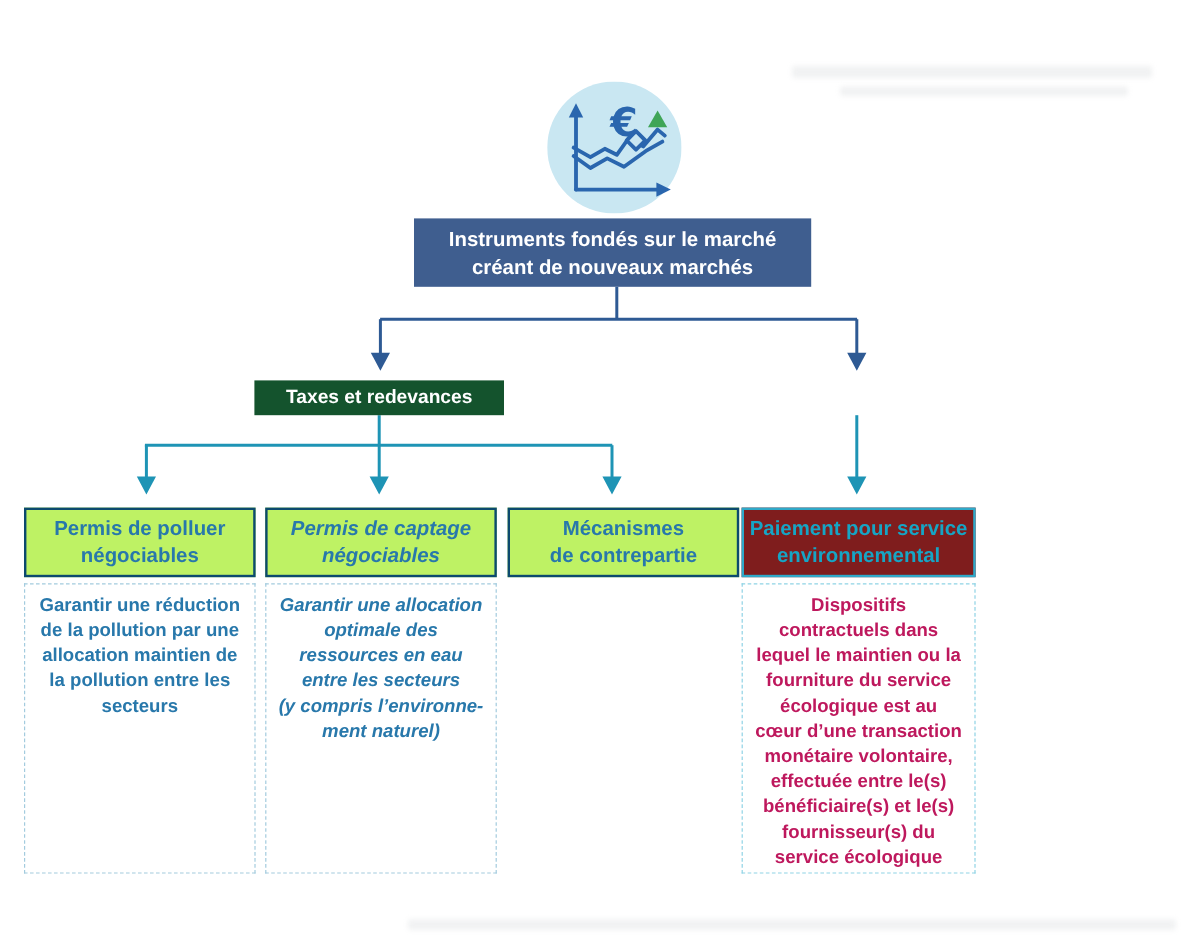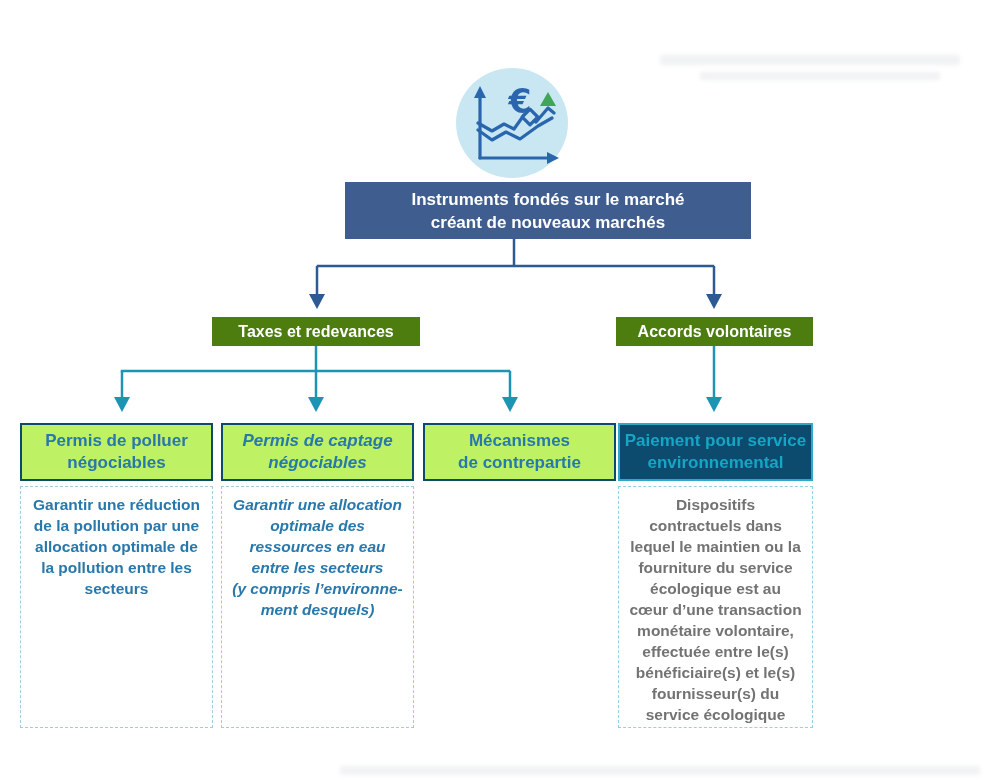--- a/index.html
+++ b/index.html
@@ -5,51 +5,51 @@
   html,body{margin:0;padding:0;background:#ffffff;}
   #canvas{
     position:relative;width:1000px;height:781px;background:#ffffff;overflow:hidden;
     font-family:"Liberation Sans","DejaVu Sans",sans-serif;
   }
   .abs{position:absolute;}
   .pre{white-space:pre-line;}
 
   
   .root-box{
-    left:345px;top:182px;width:406px;height:57px;
+    left:345px;top:182px;width:331px;height:57px;
     background:#3F5E8F;color:#ffffff;
     display:flex;align-items:center;justify-content:center;text-align:center;
     font-size:17px;font-weight:bold;line-height:23px;
   }
 
   
   .branch-box{
-    background:#4d7c0f;color:#ffffff;height:29px;
+    background:#14532d;color:#ffffff;height:29px;
     display:flex;align-items:center;justify-content:center;text-align:center;
     font-size:16px;font-weight:bold;
   }
   .branch-taxes{left:212px;top:317px;width:208px;}
   .branch-accords{left:616px;top:317px;width:197px;}
 
   
   .col{position:absolute;top:423px;width:193px;}
   .col-header{
     box-sizing:border-box;height:58px;width:100%;
     display:flex;align-items:center;justify-content:center;text-align:center;
     font-size:17px;font-weight:bold;line-height:22px;
   }
   .col-body{
     box-sizing:border-box;margin-top:5px;height:242px;width:100%;
     padding:7px 4px 0 4px;text-align:center;
     font-size:15.5px;font-weight:bold;line-height:21px;
   }
   .theme-blue .col-header{background:#bef264;border:2px solid #0c4a6e;color:#2878AB;}
   .theme-blue .col-body{border:1px dashed #A3CBDE;color:#2878AB;}
-  .theme-cyan .col-header{background:#0c4a6e;border:2px solid #2FA9C9;color:#16A5C5;}
-  .theme-cyan .col-body{border:1px dashed #8FD3E5;color:#737373;}
+  .theme-cyan .col-header{background:#7f1d1d;border:2px solid #2FA9C9;color:#16A5C5;}
+  .theme-cyan .col-body{border:1px dashed #8FD3E5;color:#be185d;}
 
   .col1{left:20px;} .col2{left:221px;font-style:italic;} .col3{left:423px;} .col4{left:618px;width:195px;}
 
   
   .icon-wrap{left:456px;top:68px;width:112px;height:110px;}
 
   svg.overlay{position:absolute;left:0;top:0;pointer-events:none;}
 
   
   .artifact{position:absolute;background:rgba(190,195,200,0.22);filter:blur(2px);border-radius:2px;}
@@ -102,41 +102,40 @@
     <polygon points="114,397 130,397 122,412" fill="#1E94B5"></polygon>
     <polygon points="308,397 324,397 316,412" fill="#1E94B5"></polygon>
     <polygon points="502,397 518,397 510,412" fill="#1E94B5"></polygon>
     <polygon points="706,397 722,397 714,412" fill="#1E94B5"></polygon>
   </svg>
 
   <div class="abs root-box pre">Instruments fondés sur le marché
 créant de nouveaux marchés</div>
 
   <div class="abs branch-box branch-taxes">Taxes et redevances</div>
-  <div class="abs branch-box branch-accords">Accords volontaires</div>
 
   <div class="col col1 theme-blue">
     <div class="col-header pre">Permis de polluer
 négociables</div>
     <div class="col-body pre">Garantir une réduction
 de la pollution par une
-allocation optimale de
+allocation maintien de
 la pollution entre les
 secteurs</div>
   </div>
 
   <div class="col col2 theme-blue">
     <div class="col-header pre">Permis de captage
 négociables</div>
     <div class="col-body pre">Garantir une allocation
 optimale des
 ressources en eau
 entre les secteurs
 (y compris l’environne-
-ment desquels)</div>
+ment naturel)</div>
   </div>
 
   <div class="col col3 theme-blue">
     <div class="col-header pre">Mécanismes
 de contrepartie</div>
   </div>
 
   <div class="col col4 theme-cyan">
     <div class="col-header pre">Paiement pour service
 environnemental</div>

